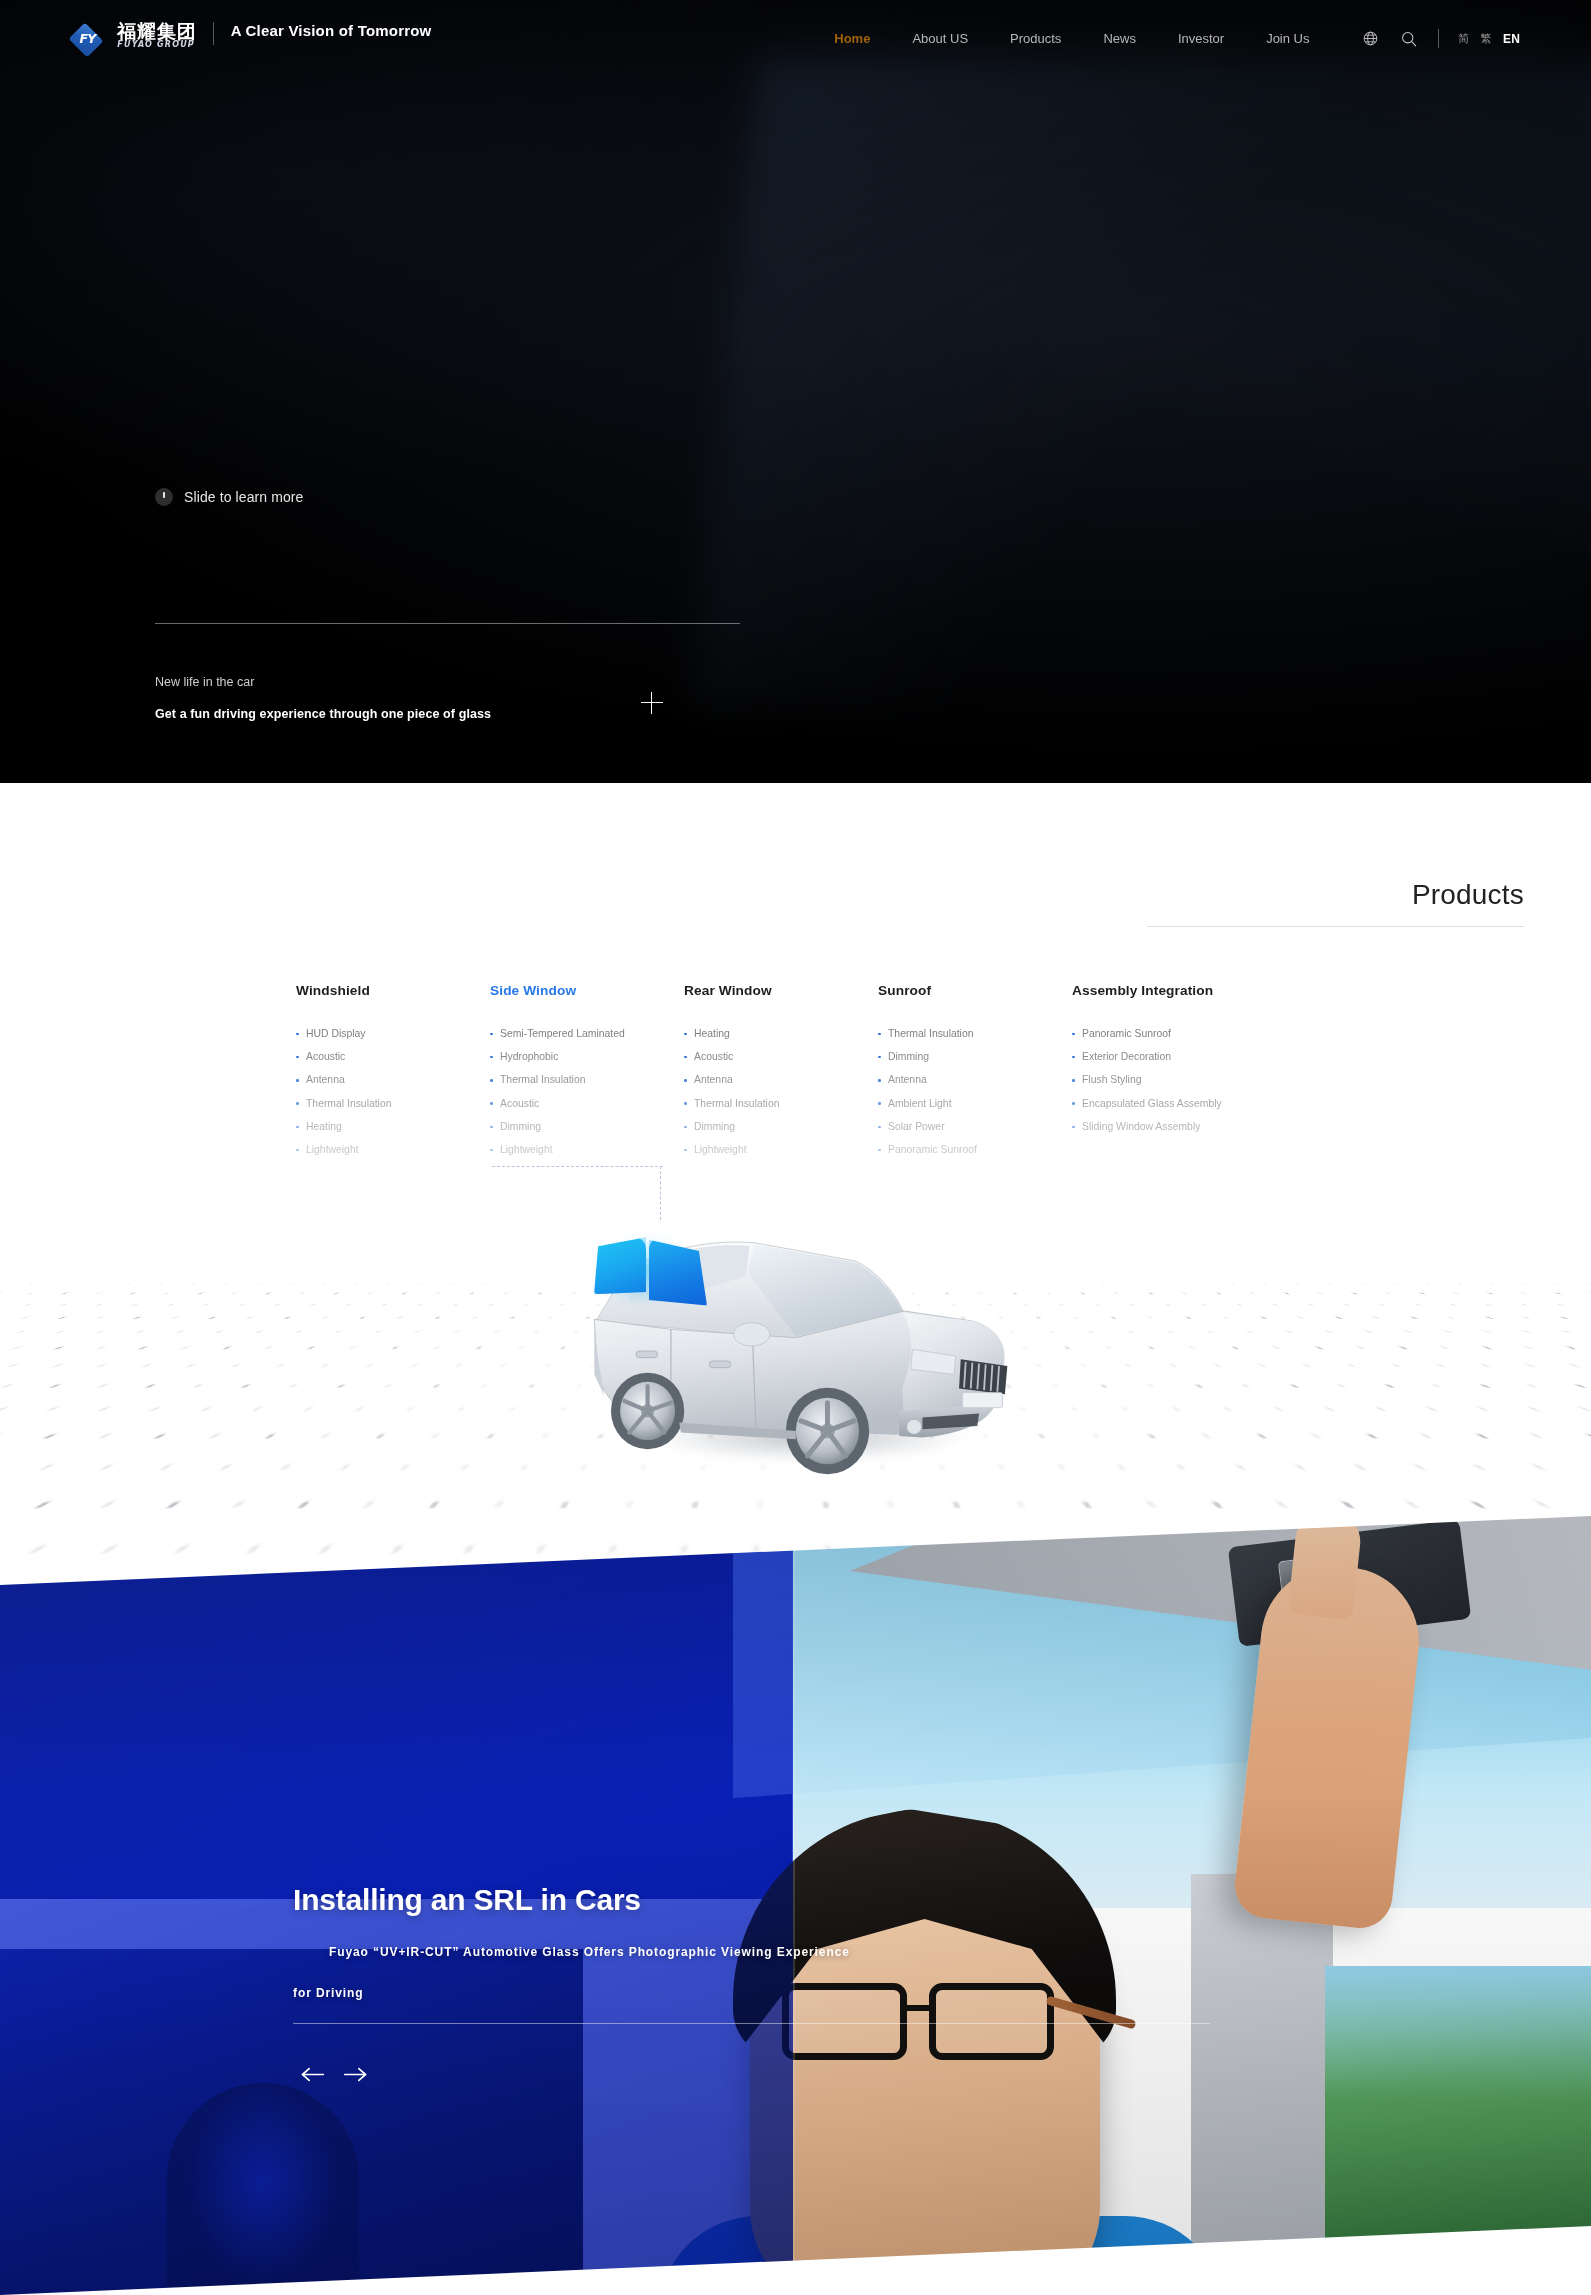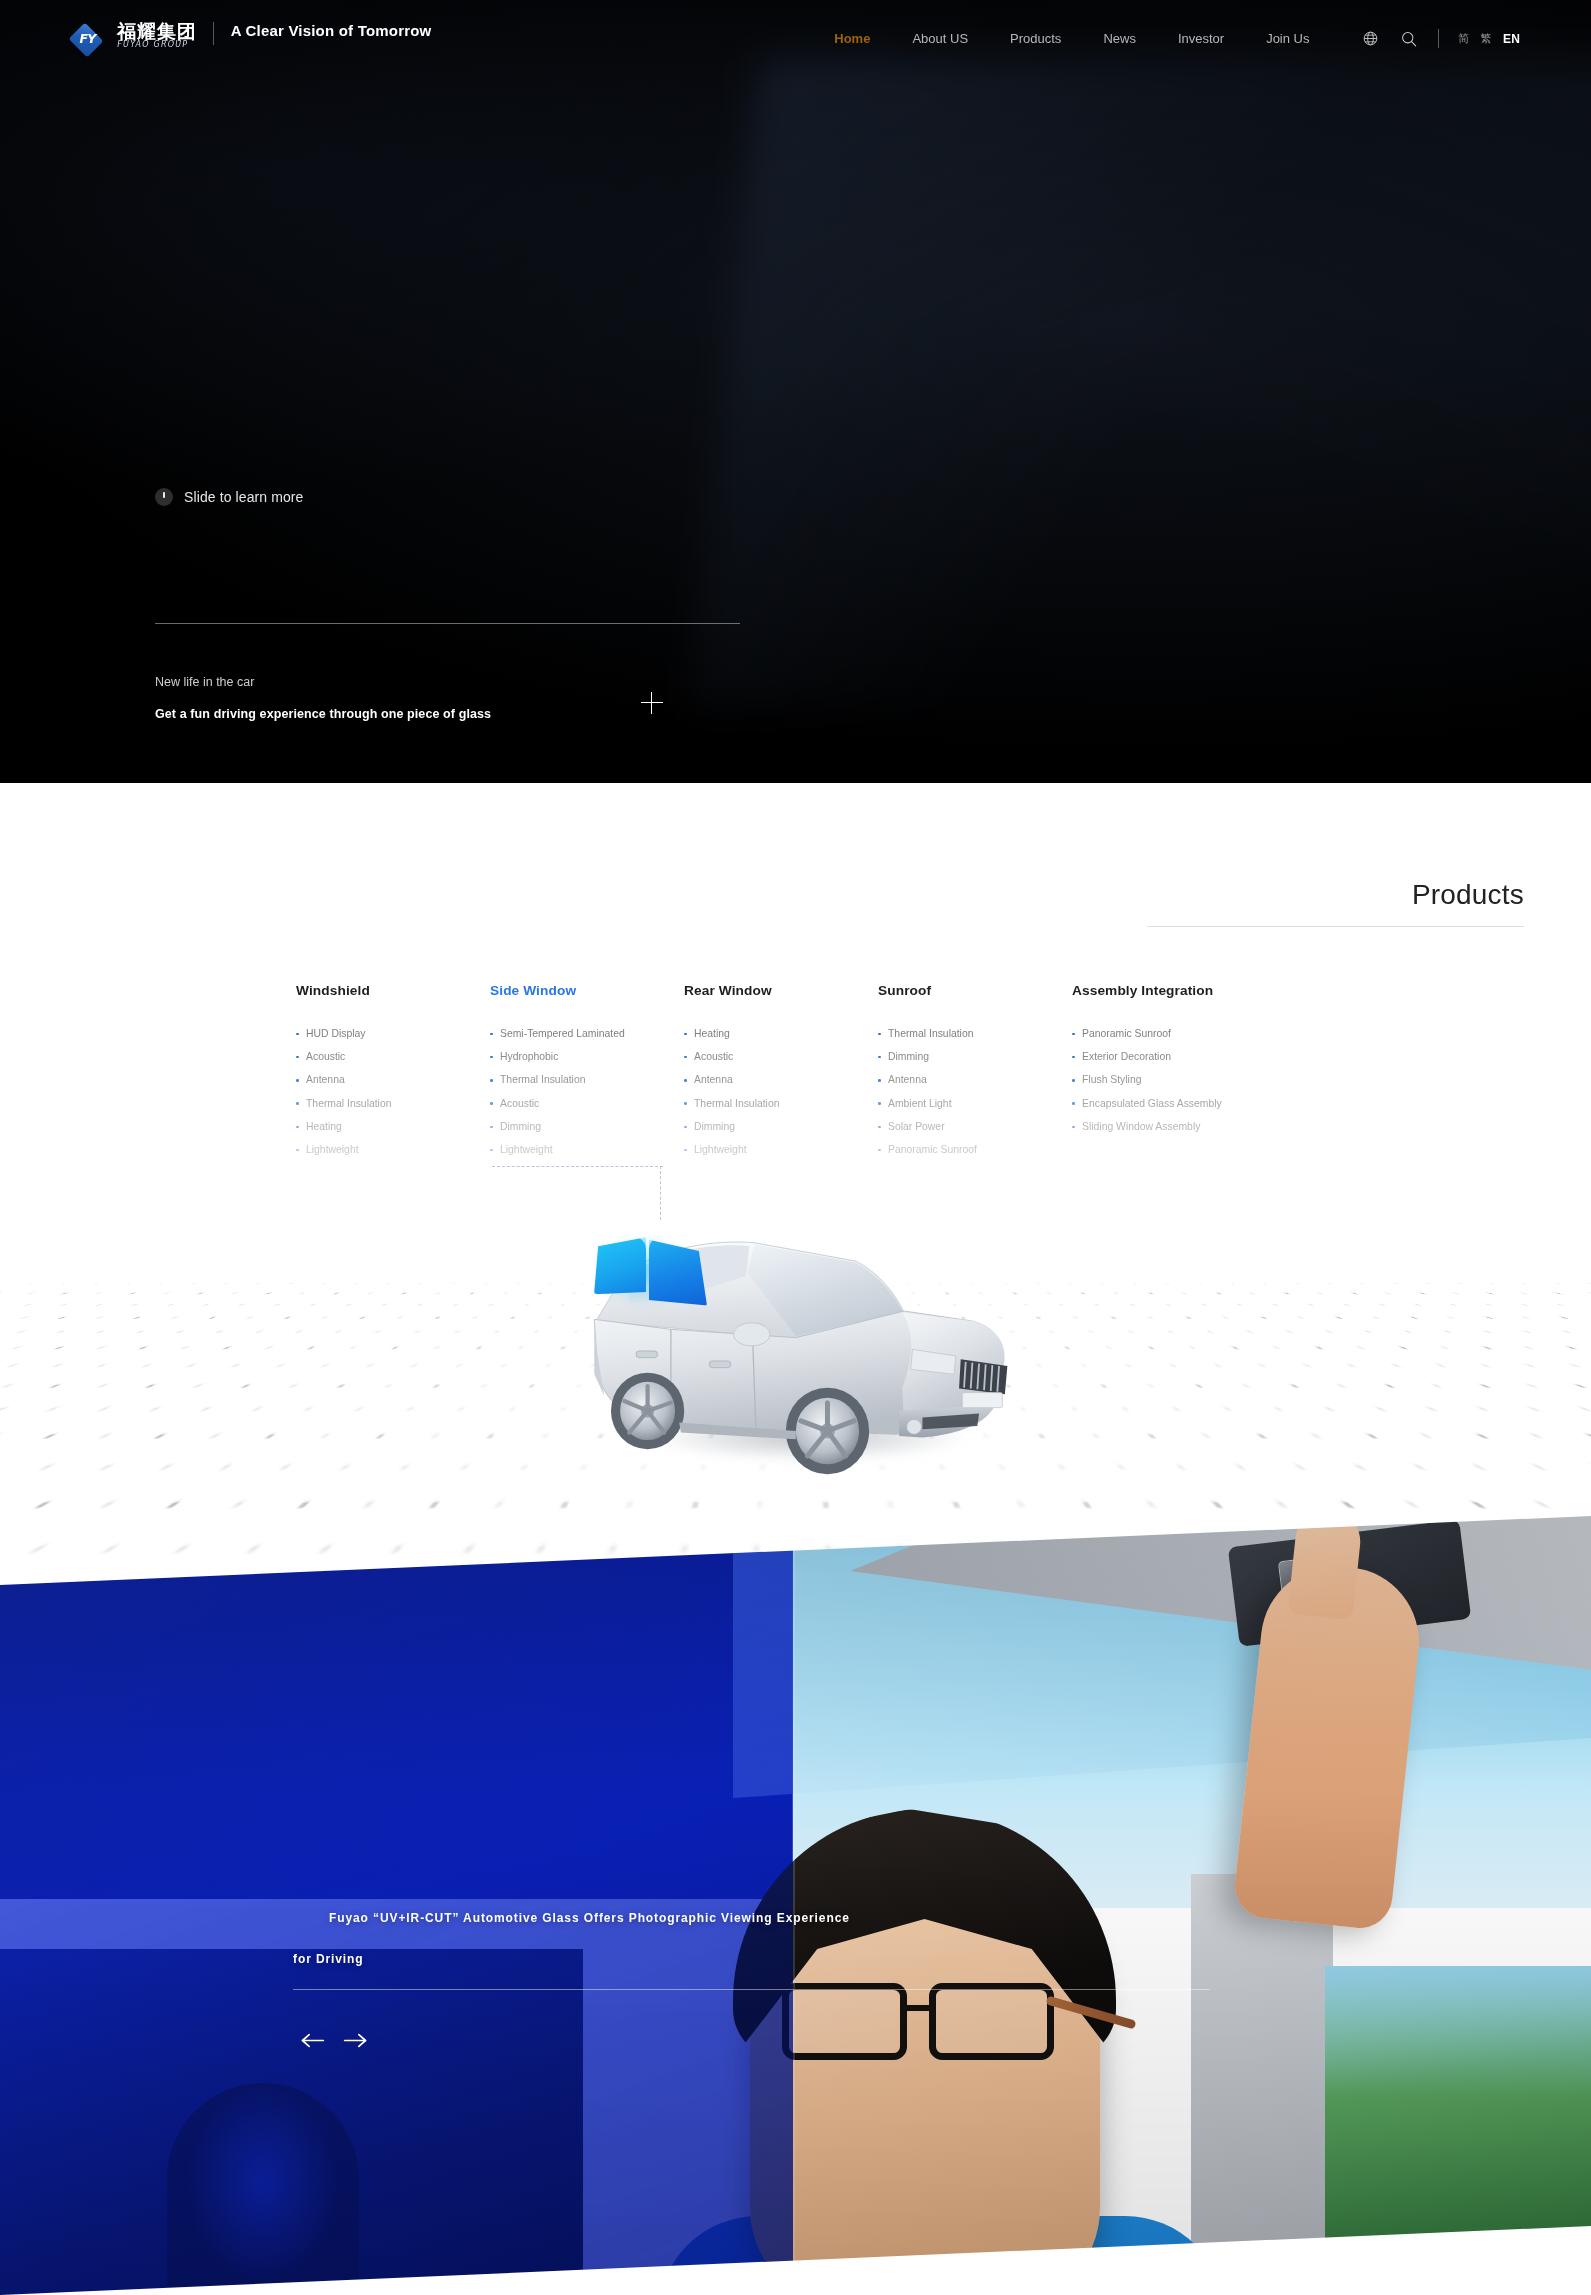--- a/index.html
+++ b/index.html
@@ -51,21 +51,21 @@
     position:absolute; left:9.2px; top:9.2px; width:22.5px; height:15px;
     color:#fff; font-weight:700; font-size:12.5px; font-style:italic;
     letter-spacing:-0.8px; line-height:15px; text-align:center;
     font-family:"DejaVu Sans", sans-serif;
   }
   .logo-cn{
     color:#fff; font-size:19px; font-weight:700; letter-spacing:0.8px;
     line-height:18.3px; font-family:"DejaVu Sans", sans-serif;
   }
   .logo-en{
-    color:#cfd6e2; font-size:8px; font-weight:400; font-style:italic;
+    color:#cfd6e2; font-size:8px; font-weight:700; font-style:italic;
     letter-spacing:1.2px; line-height:10px;
     font-family:"DejaVu Sans", sans-serif;
   }
   .logo-sep{
     width:0.8px; height:23px; background:#55585c; margin:0 16.7px;
   }
   .tagline{
     color:#fff; font-size:15px; font-weight:700; letter-spacing:0.2px;
     white-space:nowrap;
   }
@@ -723,20 +723,21 @@
       </div>
     <div class="ph-arm"></div>
     <div class="ph-finger"></div>
     <div class="srl-tint"></div>
     <div class="srl-tint2"></div>
     <div class="srl-split"></div>
     <div class="srl-dark"></div>
   </div>
 
   <div class="srl-copy">
+    <div class="srl-title">Installing an SRL in Cars</div>
     <div class="srl-sub">Fuyao “UV+IR-CUT” Automotive Glass Offers Photographic Viewing Experience</div>
     <div class="srl-sub2">for Driving</div>
     <div class="srl-rule"></div>
     <div class="srl-arrows">
       <div class="arrow-btn">
         <svg width="25" height="15" viewBox="0 0 30 18">
           <line x1="28" y1="9" x2="3" y2="9" stroke="#fff" stroke-width="2" stroke-linecap="round"></line>
           <polyline points="11,2 3,9 11,16" fill="none" stroke="#fff" stroke-width="2" stroke-linecap="round" stroke-linejoin="round"></polyline>
         </svg>
       </div>

